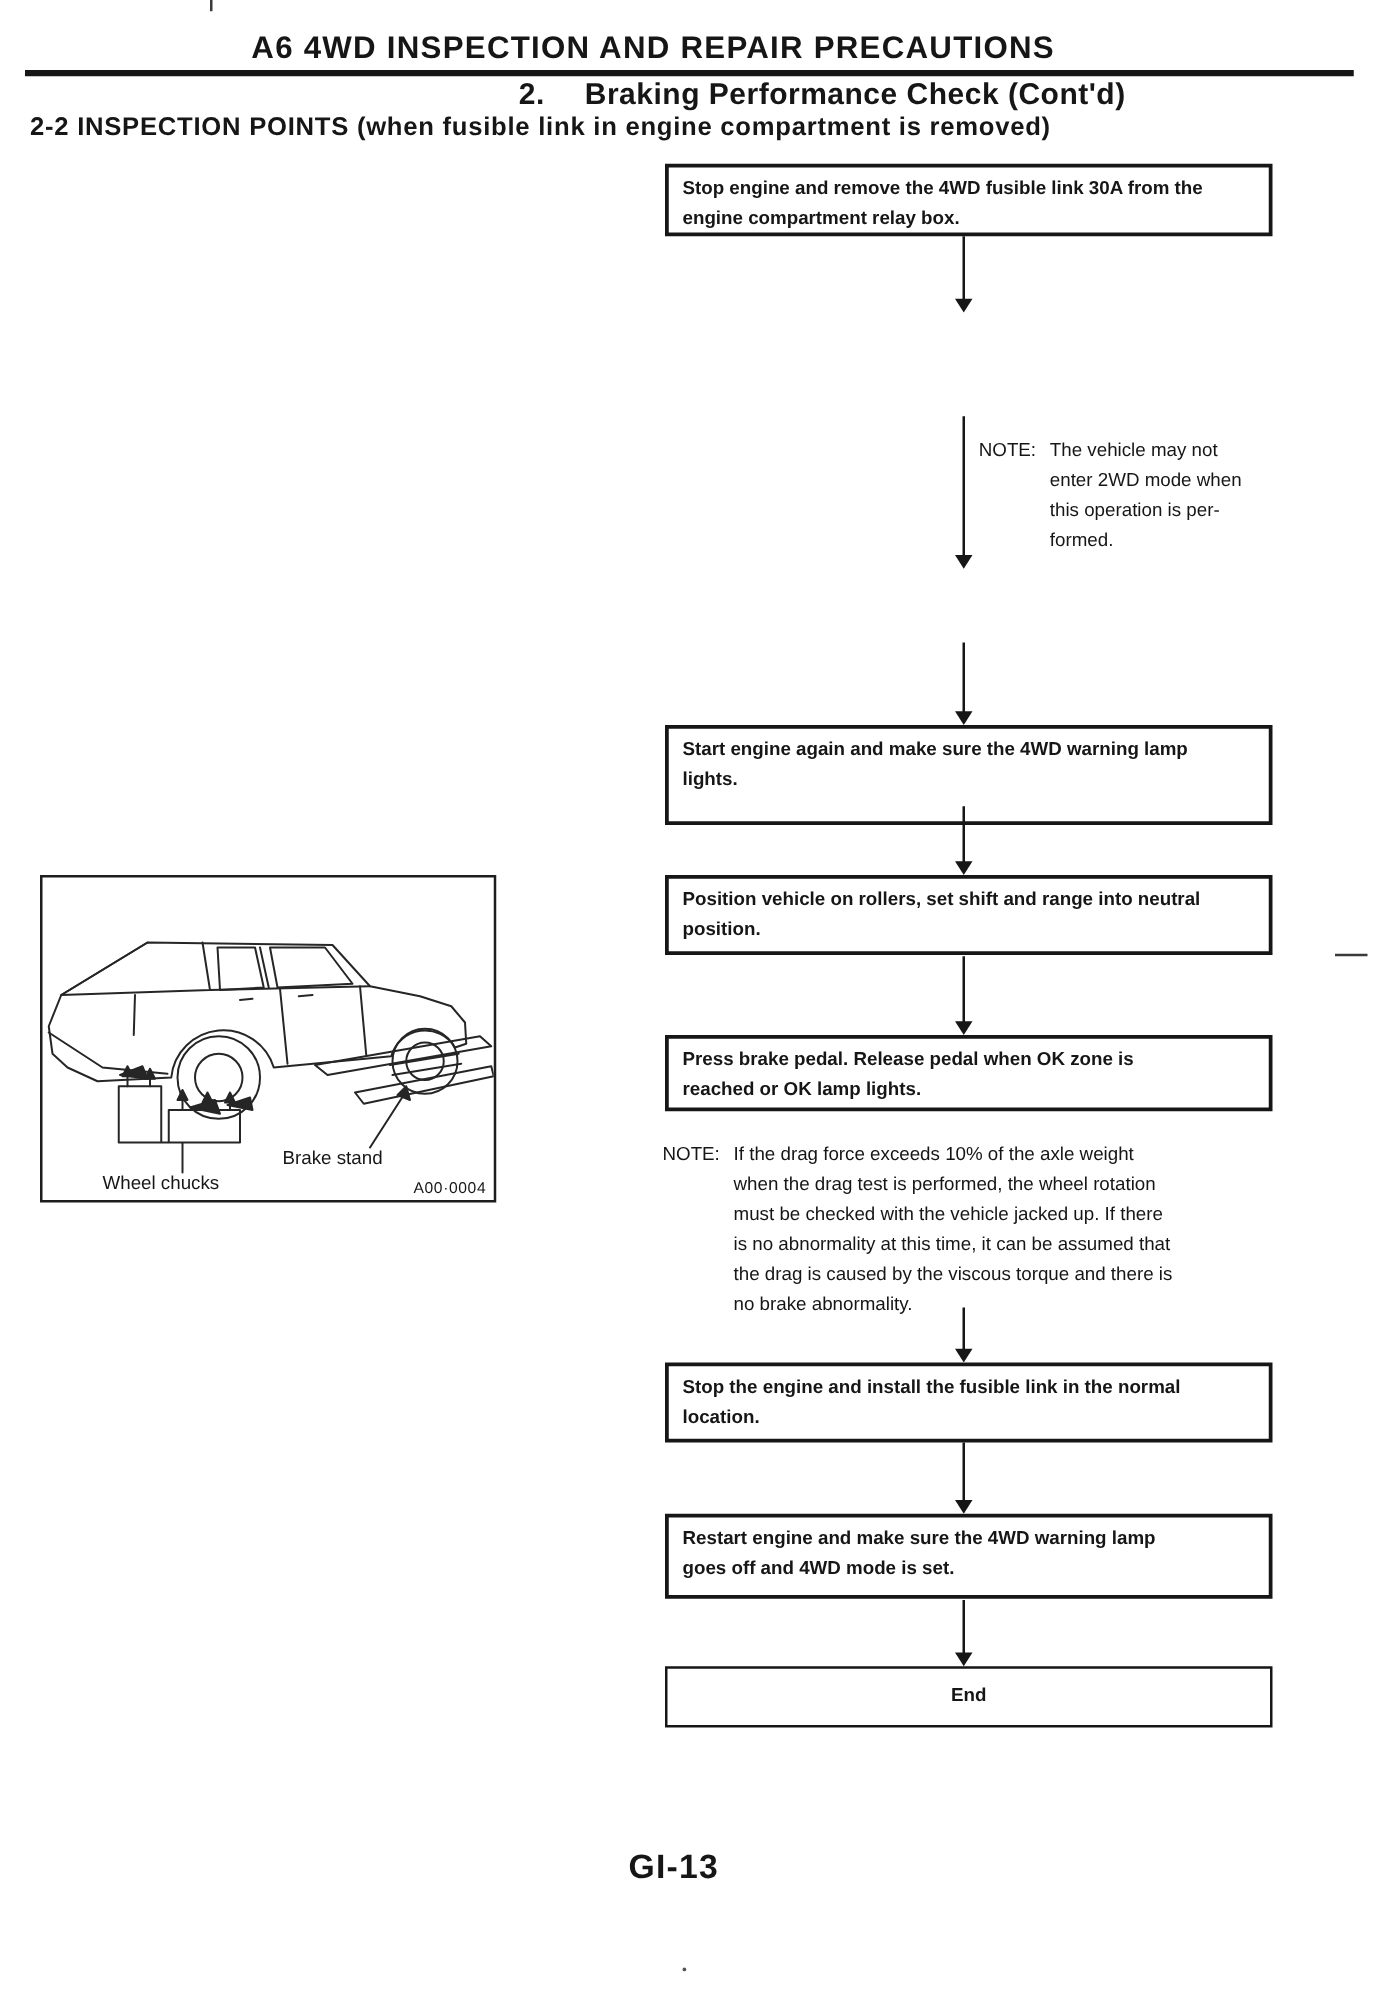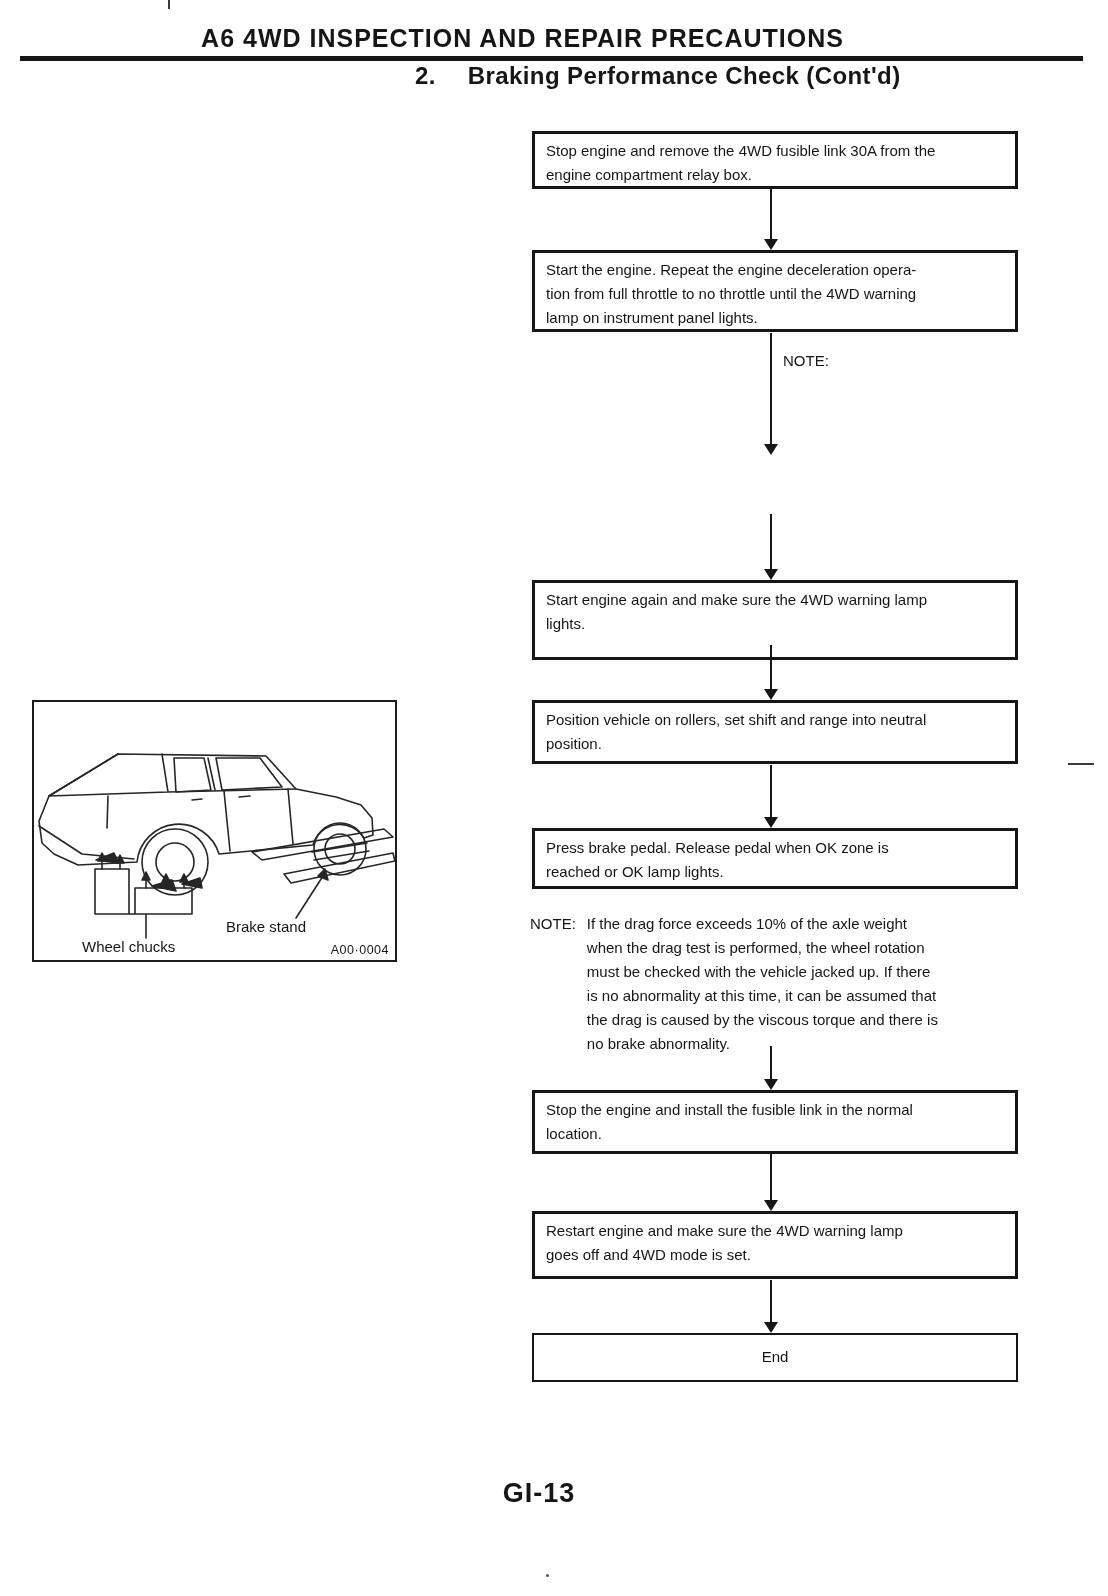--- a/index.html
+++ b/index.html
@@ -33,20 +33,21 @@
     font-size:20.5px;font-weight:700;letter-spacing:0.6px;white-space:nowrap;
   }
   
   .fc-box{
     position:absolute;left:532px;width:486px;
     border:3px solid #161616;box-sizing:border-box;
     padding:5px 11px;
     font-size:15px;line-height:24px;
     white-space:pre-line;
     background:#fff;
+    font-weight:bold;
   }
   .b1{top:131px;height:58px}
   .b2{top:250px;height:82px}
   .b3{top:455px;height:58px}
   .b4{top:580px;height:80px}
   .b5{top:700px;height:64px}
   .b6{top:828px;height:61px}
   .b7{top:1090px;height:64px}
   .b8{top:1211px;height:68px}
   .bend{top:1333px;height:49px;border-width:2px;text-align:center;padding-top:10px;}
@@ -102,20 +103,21 @@
 
   <div class="corner-tick"></div>
 
   <div class="page-title">A6 4WD INSPECTION AND REPAIR PRECAUTIONS</div>
   <div class="title-rule"></div>
 
   <div class="section-heading">
     <span class="num">2.</span><span>Braking Performance Check (Cont'd)</span>
   </div>
 
+  <div class="subsection-heading">2-2 INSPECTION POINTS (when fusible link in engine compartment is removed)</div>
 
   <div class="figure-box">
     <svg width="361" height="258" viewBox="0 0 361 258" fill="none" stroke="#262626" stroke-width="1.6" stroke-linejoin="round" stroke-linecap="round">
 
       <path d="M8 141 L5 119 L15 94 L84 52 L232 54 L262 87 L302 95 L327 103 L338 116 L339 133 L330 136 A28 28 0 0 0 279 143 L185 152 A42 42 0 0 0 103 160 L44 163 L20 152 Z"></path>
 
       <path d="M15 94 L134 90 L262 87 M84 52 L15 94 M128 52 L134 90 M74 94 L73 126 M5 124 L48 152 L100 157 M205 95 L216 94 M158 98 L168 97"></path>
 
       <path d="M140 56 L170 56 L177 88 L142 90 Z M182 56 L226 56 L248 85 L188 88 Z M174 56 L181 88 M190 89 L196 149 M254 87 L259 142"></path>
 
@@ -142,27 +144,28 @@
     </svg>
     <span class="fig-label lbl-chucks">Wheel chucks</span>
     <span class="fig-label lbl-stand">Brake stand</span>
     <span class="fig-code">A00·0004</span>
   </div>
 
   <div class="fc-box b1">Stop engine and remove the 4WD fusible link 30A from the
 engine compartment relay box.</div>
   <div class="fc-arrow a1"></div>
 
-  <div class="fc-box b2">Start the engine. Repeat the engine deceleration opera-
-tion from full throttle to no throttle until the 4WD warning
-lamp on instrument panel lights.</div>
   <div class="fc-arrow a2"></div>
 
   <div class="note note1">
     <span class="note-label">NOTE:</span>
+    <span class="note-text">The vehicle may not
+enter 2WD mode when
+this operation is per-
+formed.</span>
   </div>
 
   <div class="fc-arrow a3"></div>
 
   <div class="fc-box b4">Start engine again and make sure the 4WD warning lamp
 lights.</div>
   <div class="fc-arrow a4"></div>
 
   <div class="fc-box b5">Position vehicle on rollers, set shift and range into neutral
 position.</div>

